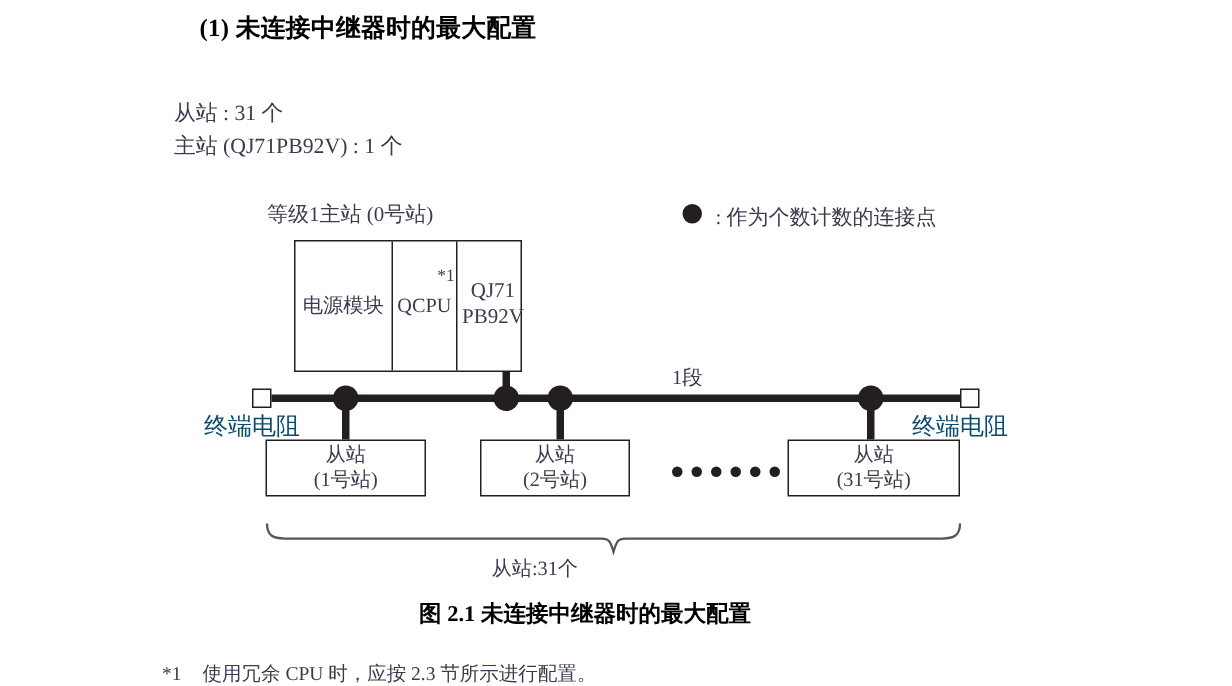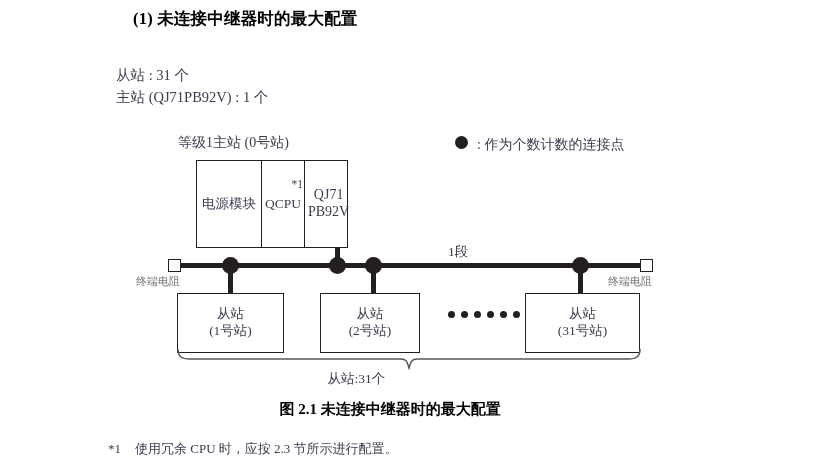--- a/index.html
+++ b/index.html
@@ -133,37 +133,37 @@
   .term-res {
     position: absolute;
     width: 13px;
     height: 13px;
     border: 1.5px solid #231f20;
     background: #ffffff;
     box-sizing: border-box;
   }
   .term-label {
     position: absolute;
-    font-size: 11px;
-    color: #737373;
+    font-size: 16px;
+    color: #0c4a6e;
     white-space: nowrap;
   }
   .segment-label {
     position: absolute;
     left: 448px;
     top: 243px;
     font-size: 13.5px;
     color: #3b3b4e;
   }
 
   
   .slave-box {
     position: absolute;
     top: 293px;
-    height: 60px;
+    height: 38px;
     border: 1.4px solid #231f20;
     box-sizing: border-box;
     background: #ffffff;
     display: flex;
     flex-direction: column;
     align-items: center;
     justify-content: center;
     font-size: 13.5px;
     color: #3b3b4e;
     line-height: 1.25;

